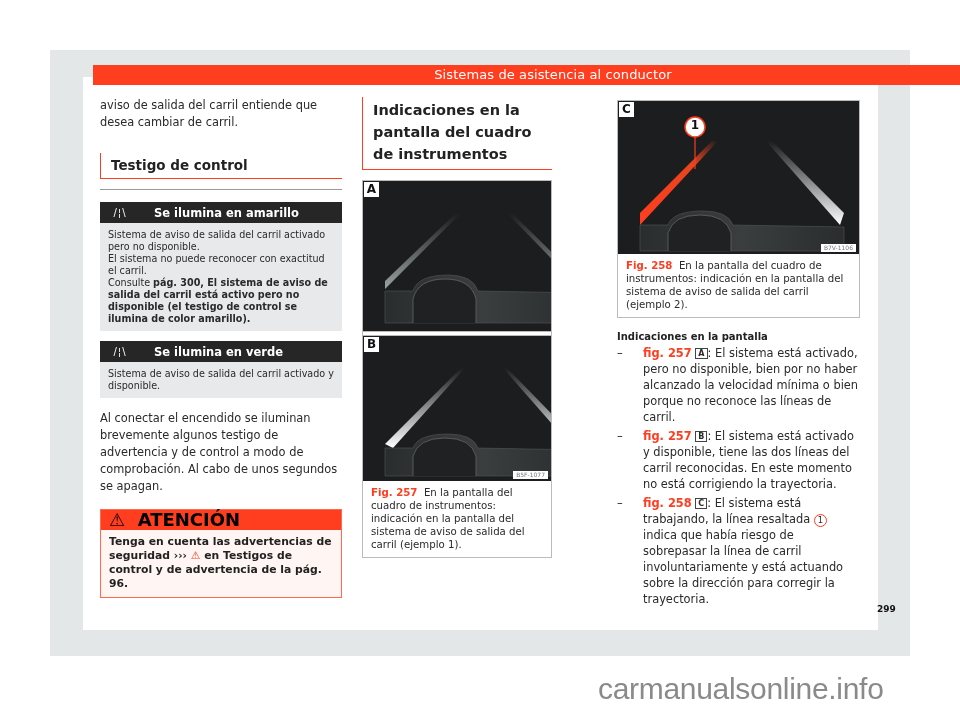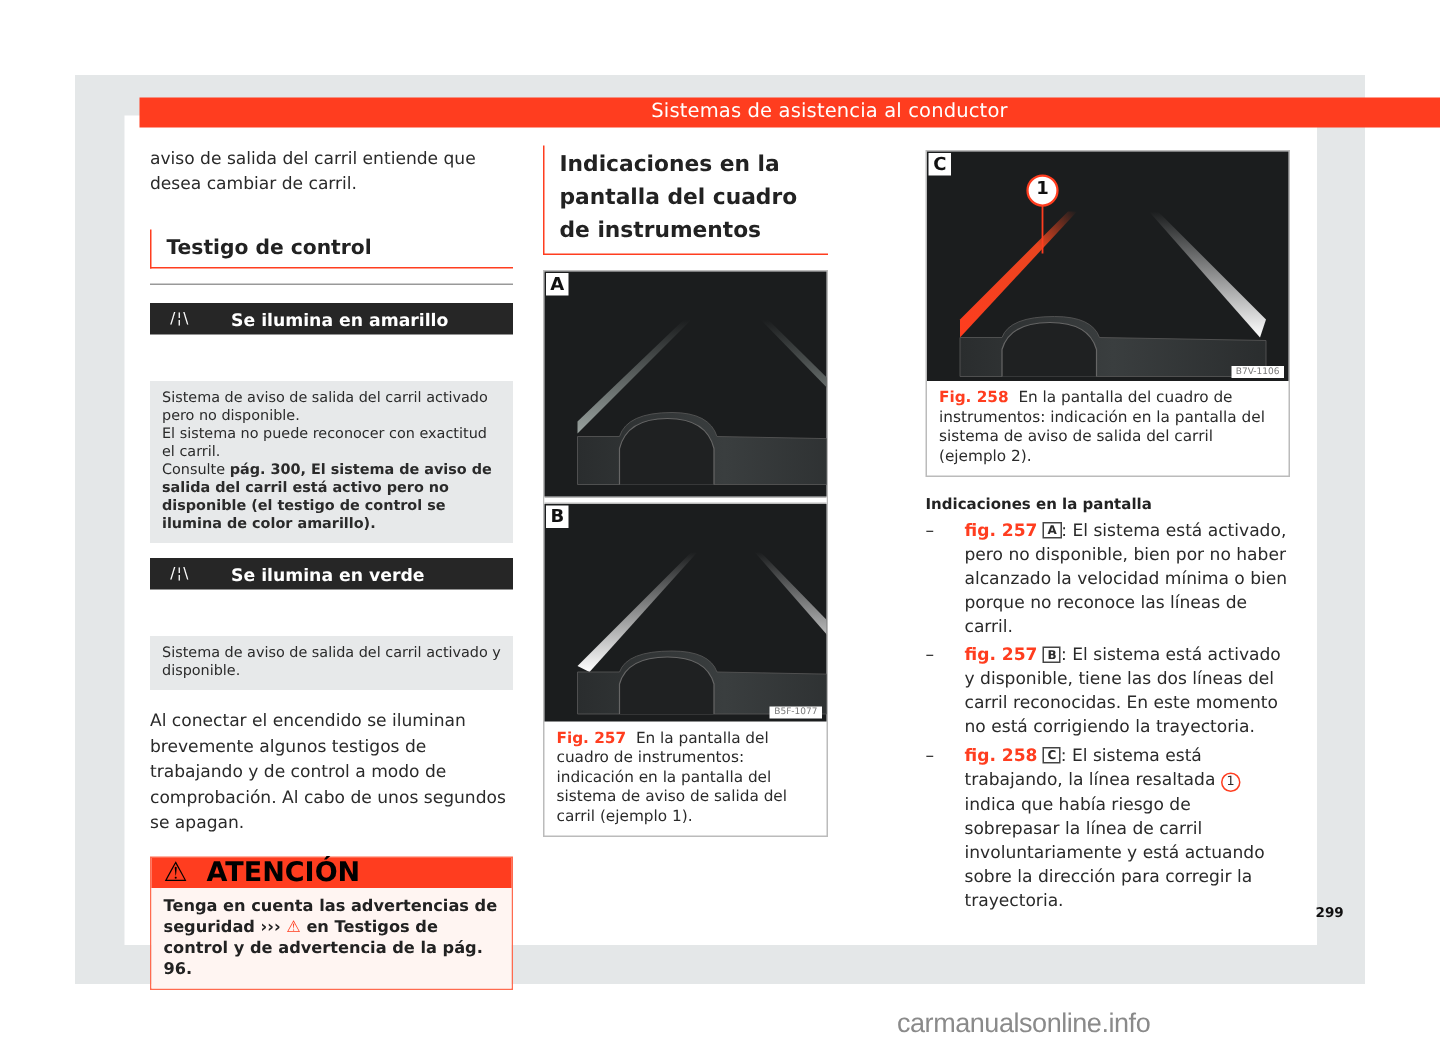--- a/index.html
+++ b/index.html
@@ -18,21 +18,21 @@
 
   .body-text { font-size: 11.4px; line-height: 17px; color: #2a2a2a; }
   .section-heading { margin-top: 22px; border-left: 1.5px solid #ff3d1f; border-bottom: 1.5px solid #ff3d1f;
     padding: 4px 0 5px 10px; font-size: 13.5px; font-weight: bold; color: #222; }
   .thin-rule { height: 1px; background: #999; margin-top: 10px; }
 
   .ind-box { margin-top: 12px; }
   .ind-head { background: #262626; color: #fff; height: 21px; display: flex; align-items: center; font-size: 11.5px; font-weight: bold; }
   .ind-icon { width: 40px; text-align: center; font-size: 10px; letter-spacing: 1px; font-weight: normal; }
   .ind-title { padding-left: 14px; }
-  .ind-body { background: #e7e9ea; padding: 6px 8px 6px 8px; font-size: 9.6px; line-height: 12px; color: #2a2a2a; margin-top: 31px; }
+  .ind-body { background: #e7e9ea; padding: 6px 8px 6px 8px; font-size: 9.6px; line-height: 12px; color: #2a2a2a; }
   .ind-body b { font-weight: bold; }
 
   .warn-box { margin-top: 14px; border: 1px solid #ff6a4f; }
   .warn-head { background: #ff3d1f; color: #000000; font-weight: bold; font-size: 18px; height: 20px; line-height: 20px; padding-left: 8px; }
   .warn-body { background: #fff5f2; padding: 5px 8px 6px 8px; font-size: 10.8px; line-height: 14px; font-weight: bold; color: #222; }
   .warn-tri { color: #ff3d1f; }
 
   .heading-big { border-left: 1.5px solid #ff3d1f; border-bottom: 1.5px solid #ff3d1f; padding: 2px 0 4px 10px;
     font-size: 14.5px; line-height: 22px; font-weight: bold; color: #222; }
 
@@ -48,21 +48,21 @@
   .subhead { font-size: 10px; font-weight: bold; color: #222; margin-top: 13px; }
   .list-item { display: flex; margin-top: 3px; font-size: 11.4px; line-height: 16px; }
   .dash { width: 26px; flex: none; }
   .li-text { flex: 1; }
   .ref { color: #ff3d1f; font-weight: bold; }
   .key { display: inline-block; border: 1px solid #444; font-size: 8px; line-height: 9px; padding: 0 2px; font-weight: bold; vertical-align: 1px; }
   .circ { display: inline-block; width: 13px; height: 13px; border: 1.3px solid #ff3d1f; border-radius: 50%; font-size: 8.5px;
     line-height: 11px; text-align: center; vertical-align: 0; }
 
   .page-num { position: absolute; left: 877px; top: 604px; font-size: 9px; font-weight: bold; color: #111; }
-  .watermark { position: absolute; left: 598px; top: 672px; font-size: 18px; color: #8a8a8a; font-family: "Liberation Sans", sans-serif; letter-spacing: -0.3px; }
+  .watermark { position: absolute; left: 598px; top: 672px; font-size: 30px; color: #8a8a8a; font-family: "Liberation Sans", sans-serif; letter-spacing: -0.3px; }
 </style>
 </head>
 <body>
 
 <div class="frame"></div>
 <div class="page"></div>
 <div class="header-bar">Sistemas de asistencia al conductor</div>
 
 <div class="col col1">
   <p class="body-text">aviso de salida del carril entiende que desea cambiar de carril.</p>
@@ -84,21 +84,21 @@
   <div class="ind-box" style="margin-top:10px;">
     <div class="ind-head">
       <span class="ind-icon">/¦\</span>
       <span class="ind-title">Se ilumina en verde</span>
     </div>
     <div class="ind-body">
       <div>Sistema de aviso de salida del carril activado y disponible.</div>
     </div>
   </div>
 
-  <p class="body-text" style="margin-top:12px;">Al conectar el encendido se iluminan brevemente algunos testigos de trabajando y de control a modo de comprobación. Al cabo de unos segundos se apagan.</p>
+  <p class="body-text" style="margin-top:12px;">Al conectar el encendido se iluminan brevemente algunos testigo de advertencia y de control a modo de comprobación. Al cabo de unos segundos se apagan.</p>
 
   <div class="warn-box">
     <div class="warn-head"><span>⚠</span>&nbsp; <span>ATENCIÓN</span></div>
     <div class="warn-body">
       <span>Tenga en cuenta las advertencias de seguridad ››› </span><span class="warn-tri">⚠</span><span> en Testigos de control y de advertencia de la pág. 96.</span>
     </div>
   </div>
 </div>
 
 <div class="col col2">

